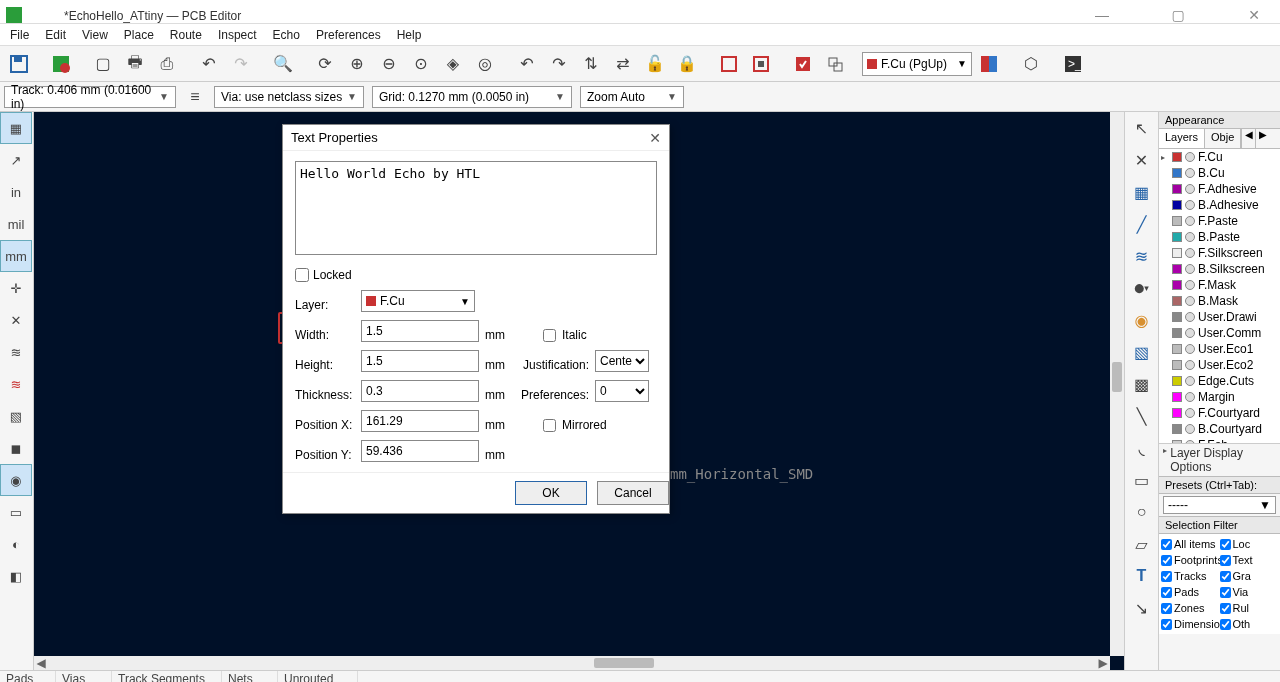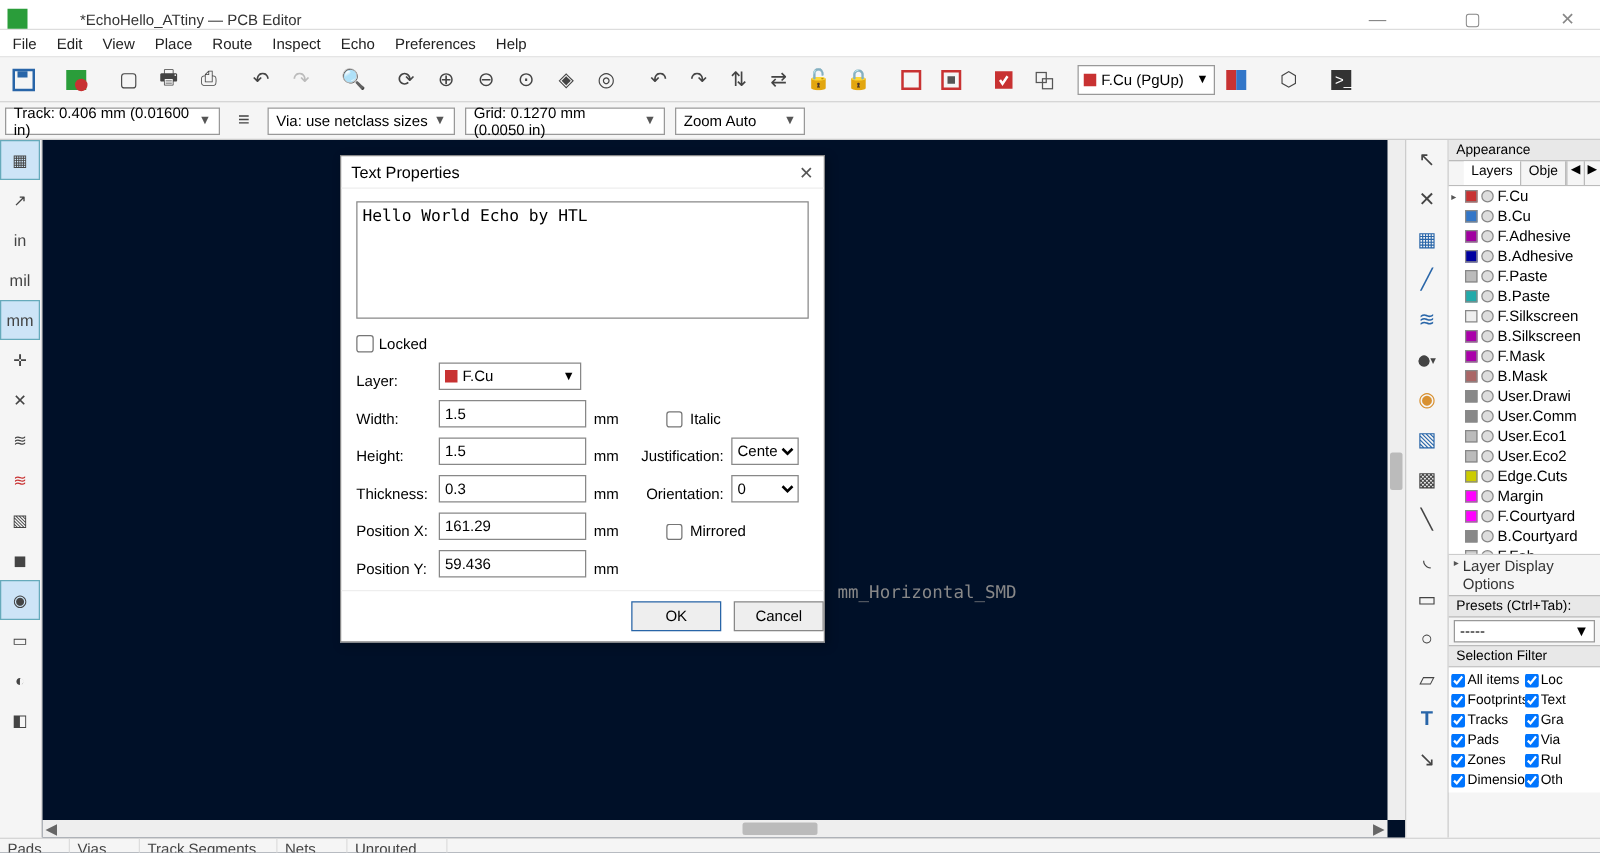--- a/index.html
+++ b/index.html
@@ -31,38 +31,38 @@
 .canvas-wrap .vscroll .thumb { position: absolute; top: 250px; height: 30px; width: 10px; left: 2px; background: #bbb; border-radius: 2px; }
 .canvas-label { position: absolute; left: 636px; top: 354px; color: #888; font-family: monospace; font-size: 14px; }
 .canvas-vtext { position: absolute; left: 392px; top: 390px; color: #888; font-family: monospace; font-size: 12px; transform: rotate(-90deg); transform-origin: left top; }
 .canvas-red { position: absolute; left: 244px; top: 200px; width: 12px; height: 32px; border: 2px solid #c83232; border-radius: 2px; }
 .right-tb { width: 34px; background: #f5f5f5; border-left: 1px solid #ccc; display: flex; flex-direction: column; align-items: center; }
 .right-tb .rb { width: 32px; height: 32px; display: flex; align-items: center; justify-content: center; font-size: 16px; color: #444; }
 .right-panel { width: 122px; background: #f5f5f5; border-left: 1px solid #ccc; display: flex; flex-direction: column; }
 .panel-hdr { background: #e8e8e8; border-bottom: 1px solid #bbb; padding: 2px 6px; font-size: 11px; }
 .tabs { display: flex; border-bottom: 1px solid #bbb; height: 20px; }
 .tabs .tab { padding: 2px 6px; font-size: 11px; border-right: 1px solid #bbb; }
-.tabs .tab.active { background: #fff; margin-left: 12px; }
+.tabs .tab.active { background: #fff; }
 .tabs .nav { width: 14px; text-align: center; font-size: 10px; border-left: 1px solid #bbb; }
 .layers-list { flex: 0 0 294px; overflow: hidden; background: #fff; position: relative; }
 .layer-row { display: flex; align-items: center; height: 16px; padding: 0 2px; gap: 3px; font-size: 11px; }
 .layer-row .tri { width: 8px; font-size: 8px; color: #555; }
 .layer-row .sw { width: 10px; height: 10px; border: 1px solid #888; }
 .layer-row .eye { width: 10px; height: 10px; border: 1px solid #888; border-radius: 50%; background: #ddd; }
 .layer-row .nm { flex: 1; overflow: hidden; white-space: nowrap; text-overflow: ellipsis; }
 .lbl-link { font-size: 11px; color: #333; padding: 2px 4px; border-top: 1px solid #ccc; display: flex; }
 .lbl-link .tri { width: 8px; font-size: 8px; color: #555; }
 .preset-dd { margin: 2px 4px; height: 18px; border: 1px solid #999; background: #fff; display: flex; align-items: center; padding: 0 4px; font-size: 11px; }
 .sel-filter { background: #fff; padding: 2px; }
 .sf-grid { display: flex; flex-wrap: wrap; }
 .sf-item { width: 50%; display: flex; align-items: center; gap: 2px; font-size: 11px; height: 16px; }
 .sf-item input { width: 11px; height: 11px; }
 .status-row { height: 16px; background: #f5f5f5; display: flex; border-top: 1px solid #ccc; font-size: 11px; color: #444; }
 .status-row .cell { padding: 1px 6px; border-right: 1px solid #ddd; }
-.dialog { position: absolute; left: 272px; top: 124px; width: 388px; background: #fff; border: 1px solid #888; box-shadow: 2px 2px 8px rgba(0,0,0,0.3); }
+.dialog { position: absolute; left: 282px; top: 124px; width: 388px; background: #fff; border: 1px solid #888; box-shadow: 2px 2px 8px rgba(0,0,0,0.3); }
 .dlg-title { height: 26px; display: flex; align-items: center; padding: 0 8px; border-bottom: 1px solid #eee; }
 .dlg-title .t { flex: 1; font-size: 13px; }
 .dlg-title .x { font-size: 14px; color: #555; cursor: pointer; }
 .dlg-body { padding: 10px 12px; }
 .dlg-body .lbl { font-size: 12px; margin-bottom: 4px; display: block; }
 .dlg-body textarea { width: 100%; height: 94px; font-family: monospace; font-size: 13px; padding: 4px; border: 1px solid #888; resize: none; }
 .dlg-row { display: flex; align-items: flex-end; gap: 6px; margin-top: 8px; font-size: 12px; }
 .dlg-row .lbl2 { width: 60px; }
 .dlg-row input[type=text] { width: 118px; height: 22px; border: 1px solid #888; padding: 0 4px; }
 .dlg-row .unit { width: 26px; }
@@ -189,21 +189,21 @@
 <div class="options-row">
   <div class="combo" style="width:172px">
     <span>Track: 0.406 mm (0.01600 in)</span>
     <span class="chev">▼</span>
   </div>
   <div class="tb-btn" style="width:22px;height:22px">≡</div>
   <div class="combo" style="width:150px">
     <span>Via: use netclass sizes</span>
     <span class="chev">▼</span>
   </div>
-  <div class="combo" style="width:160px">
+  <div class="combo" style="width:200px">
     <span>Grid: 0.1270 mm (0.0050 in)</span>
     <span class="chev">▼</span>
   </div>
   <div class="combo" style="width:104px">
     <span>Zoom Auto</span>
     <span class="chev">▼</span>
   </div>
 </div>
 
 <div class="main-area">
@@ -463,21 +463,21 @@
       <span class="lbl2">Height:</span>
       <input type="text" value="1.5" style="">
       <span class="unit">mm</span>
       <span class="rlbl">Justification:</span>
       <select><option>Center</option></select>
     </div>
     <div class="dlg-row">
       <span class="lbl2">Thickness:</span>
       <input type="text" value="0.3" style="">
       <span class="unit">mm</span>
-      <span class="rlbl">Orientation:</span>
+      <span class="rlbl">Preferences:</span>
       <select><option>0</option></select>
     </div>
     <div class="dlg-row">
       <span class="lbl2">Position X:</span>
       <input type="text" value="161.29" style="">
       <span class="unit">mm</span>
       <span style="width:20px"></span>
       <input type="checkbox" style="">
       <span>Mirrored</span>
     </div>

